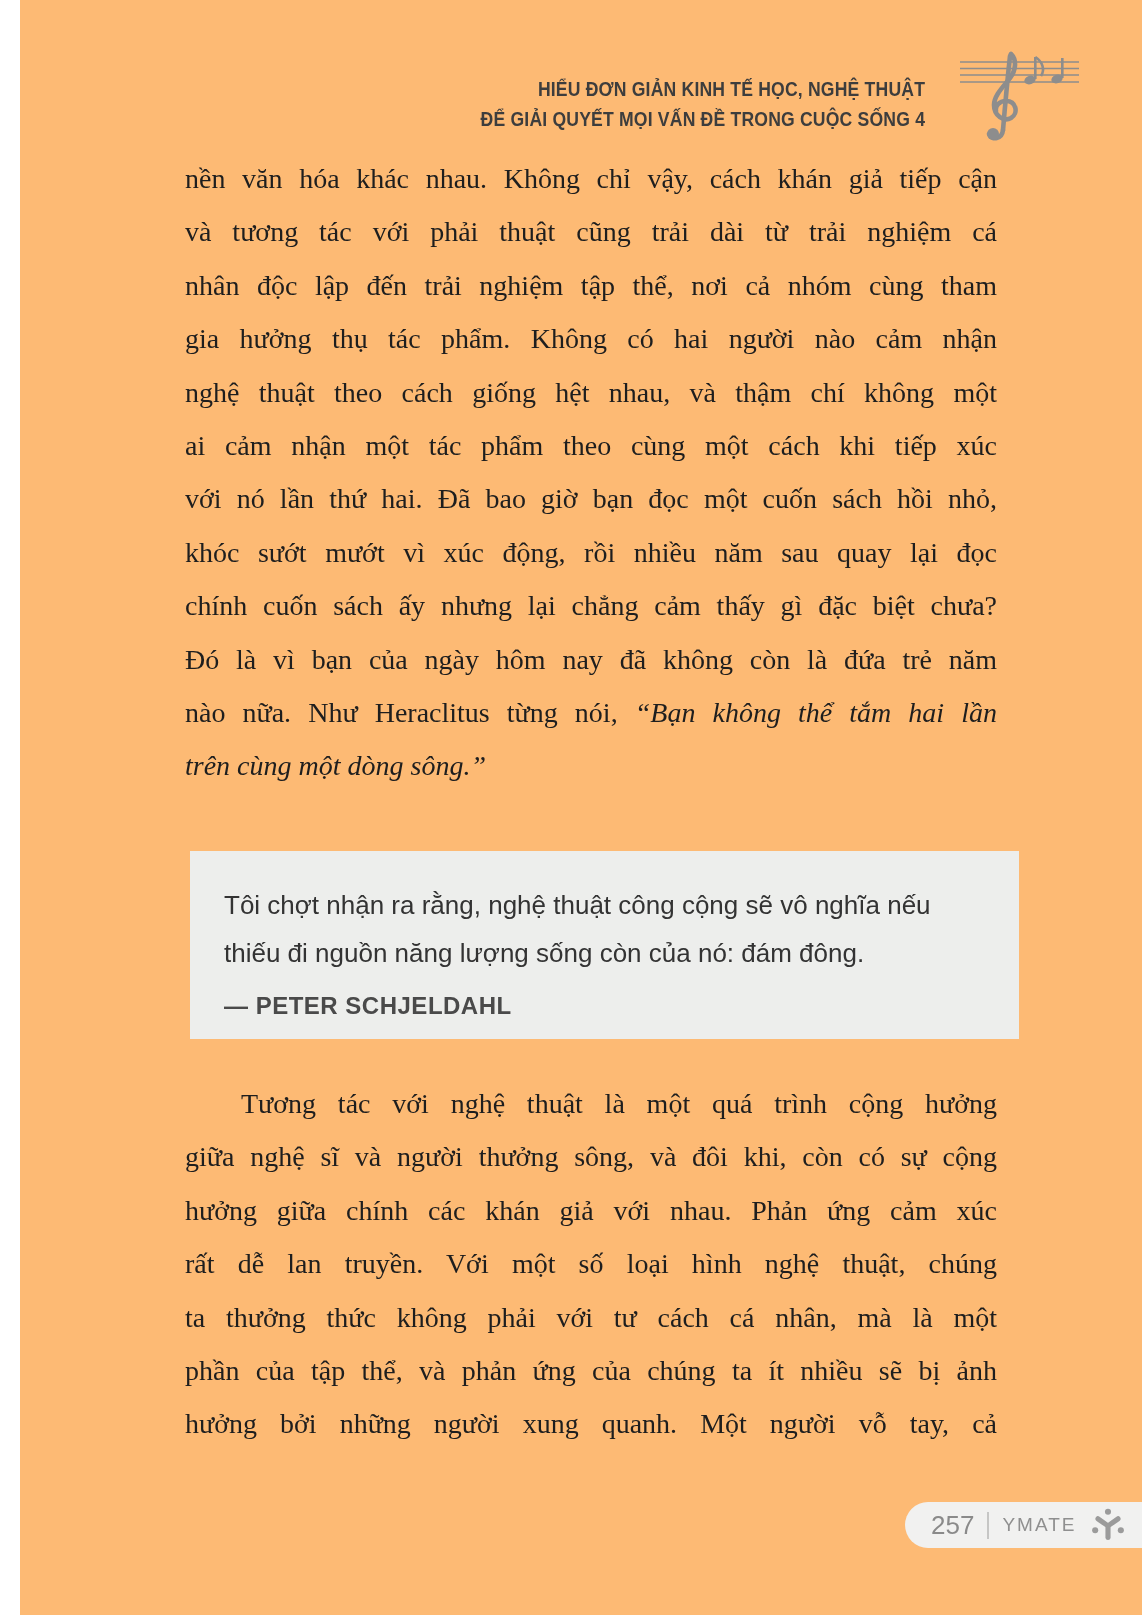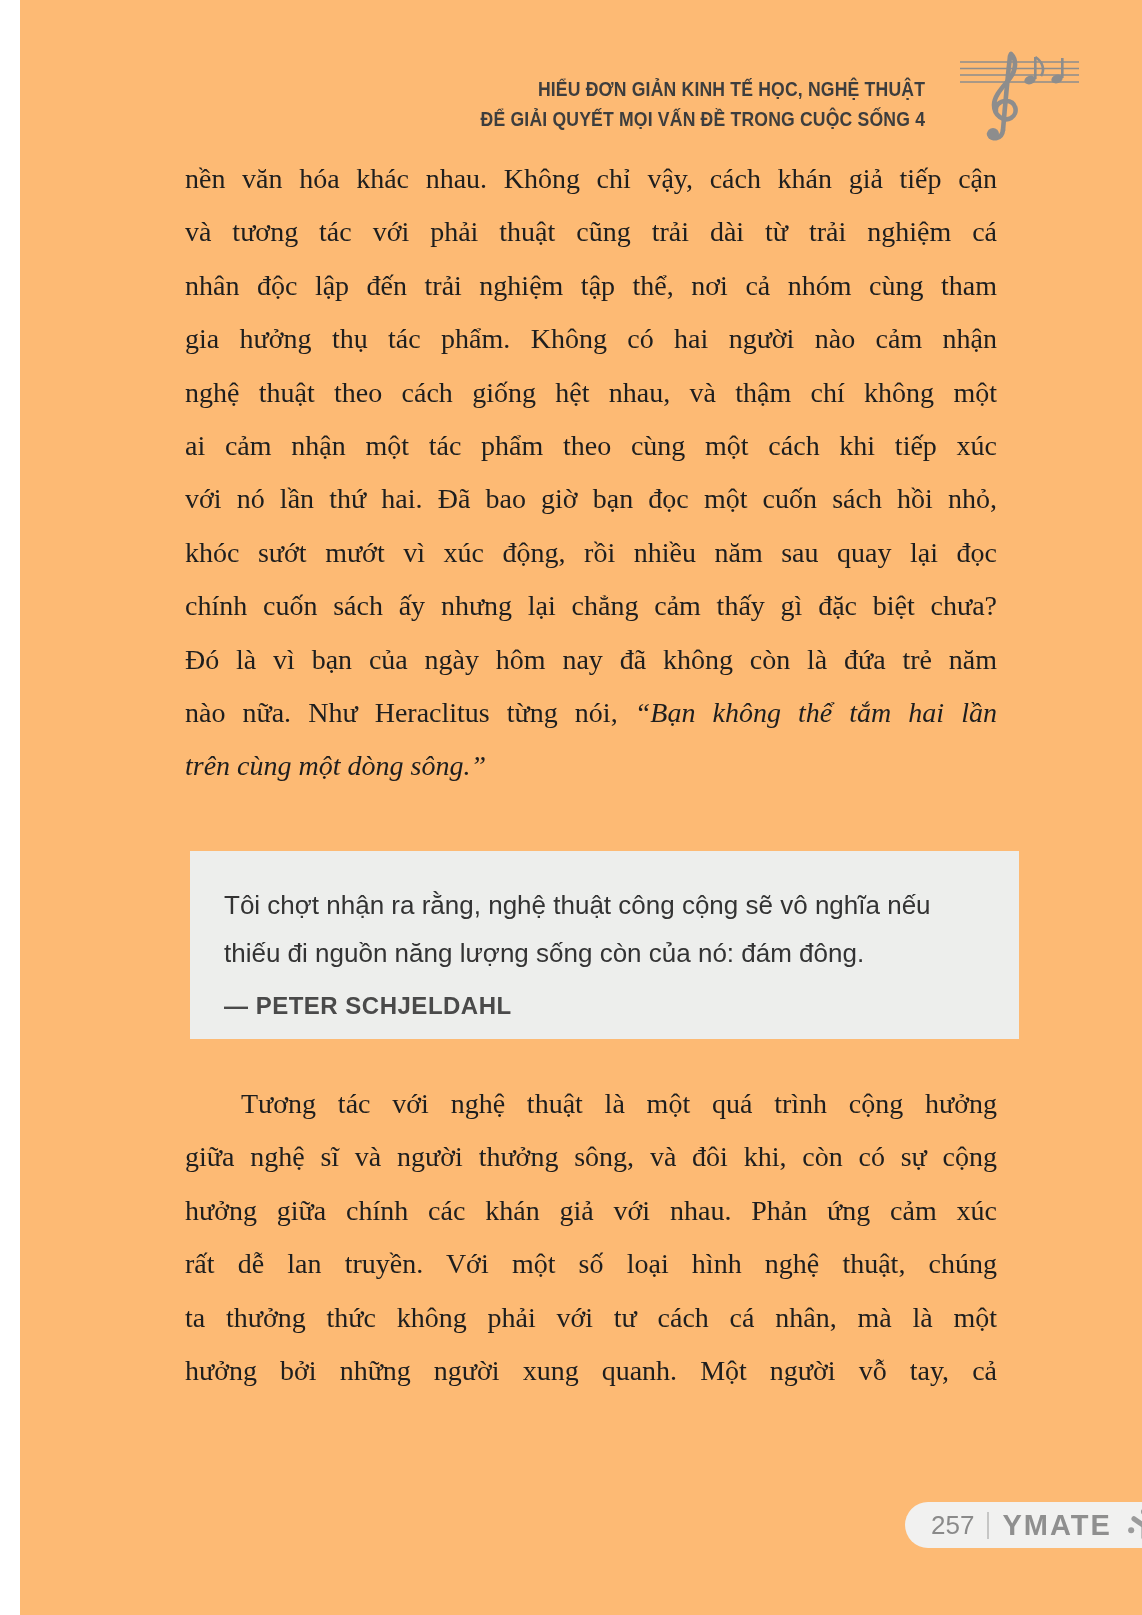--- a/index.html
+++ b/index.html
@@ -70,21 +70,21 @@
     height:46px;
     background:#f1f1f0;
     border-radius:23px;
     display:flex; align-items:center;
     padding-left:26px; gap:13px;
     font-family:"Liberation Sans", sans-serif;
   }
   .page-number { font-size:26px; color:#8a8a8a; }
   .footer-divider { width:2px; height:27px; background:#c6c6c5; }
   .brand-name {
-    font-size:29px; font-weight:bold;
+    font-size:19px; font-weight:normal;
     letter-spacing:2px; color:#8f8f8f;
   }
 </style>
 </head>
 <body>
 
 <div class="page">
 
   <div class="header-text">
     <div>HIỂU ĐƠN GIẢN KINH TẾ HỌC, NGHỆ THUẬT</div>
@@ -133,20 +133,21 @@
     <p class="quote-text">Tôi chợt nhận ra rằng, nghệ thuật công cộng sẽ vô nghĩa nếu thiếu đi nguồn năng lượng sống còn của nó: đám đông.</p>
     <p class="quote-attr">— PETER SCHJELDAHL</p>
   </aside>
 
   <div class="para para-2">
     <div class="bline indent">Tương tác với nghệ thuật là một quá trình cộng hưởng</div>
     <div class="bline">giữa nghệ sĩ và người thưởng sông, và đôi khi, còn có sự cộng</div>
     <div class="bline">hưởng giữa chính các khán giả với nhau. Phản ứng cảm xúc</div>
     <div class="bline">rất dễ lan truyền. Với một số loại hình nghệ thuật, chúng</div>
     <div class="bline">ta thưởng thức không phải với tư cách cá nhân, mà là một</div>
+    <div class="bline">phần của tập thể, và phản ứng của chúng ta ít nhiều sẽ bị ảnh</div>
     <div class="bline">hưởng bởi những người xung quanh. Một người vỗ tay, cả</div>
   </div>
 
   <div class="footer-pill">
     <span class="page-number">257</span>
     <span class="footer-divider"></span>
     <span class="brand-name">YMATE</span>
     <svg width="38" height="38" viewBox="0 0 40 40">
       <g fill="#9b9b9b">
         <circle cx="20" cy="6" r="3.2"></circle>

